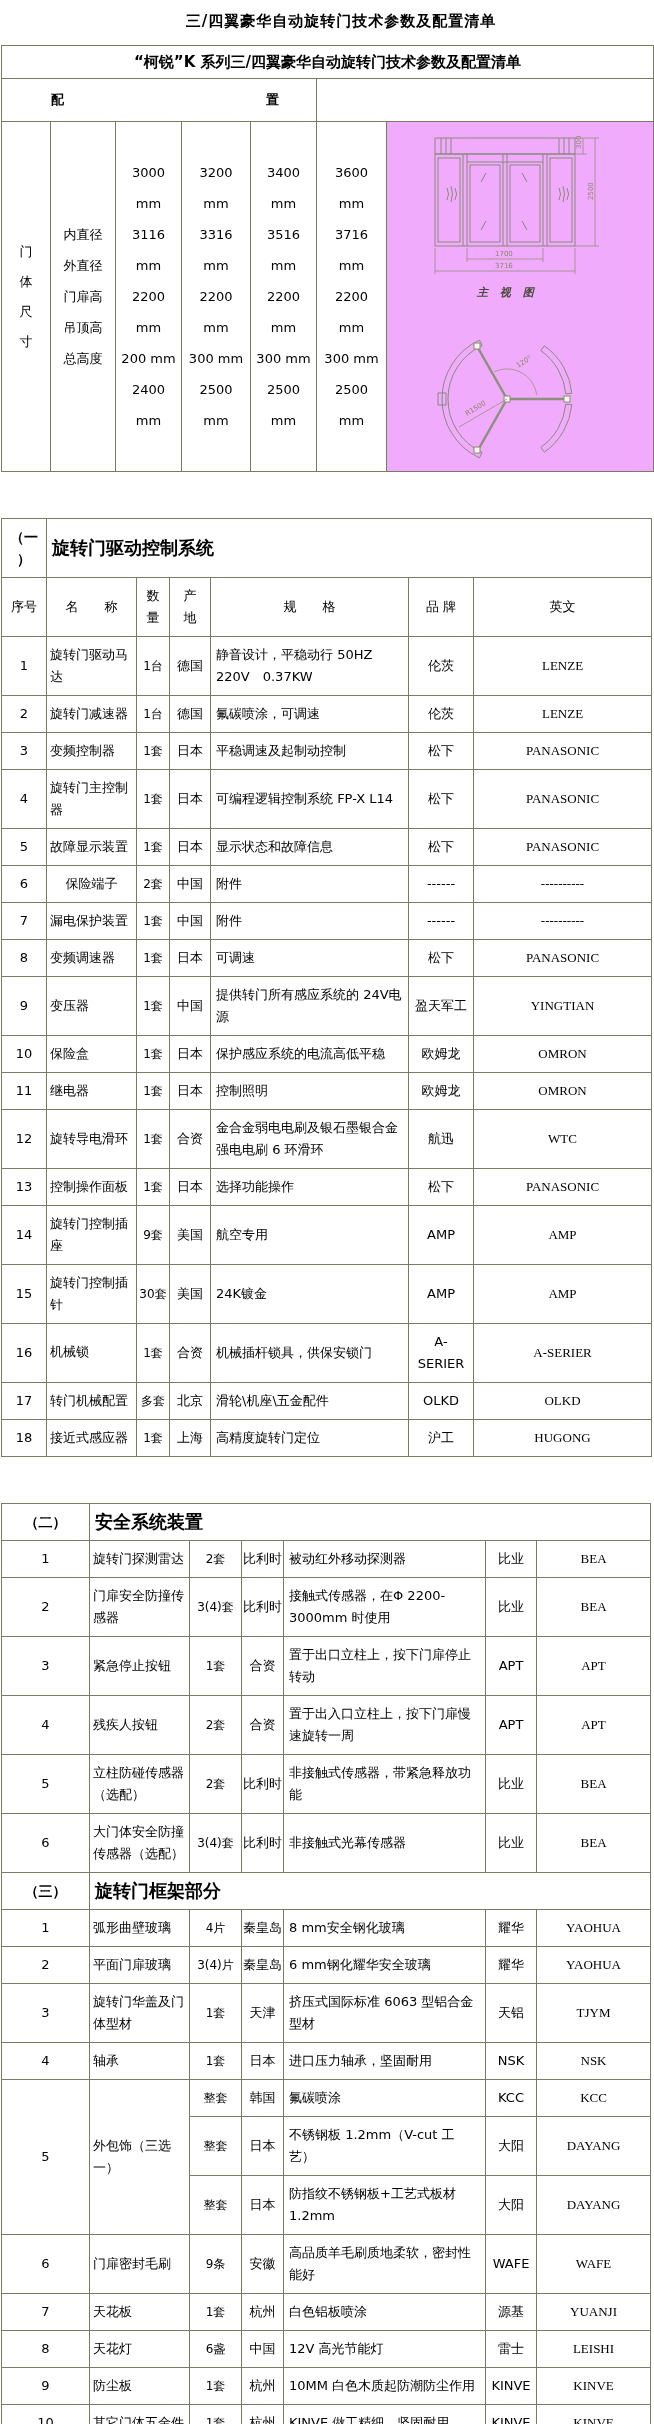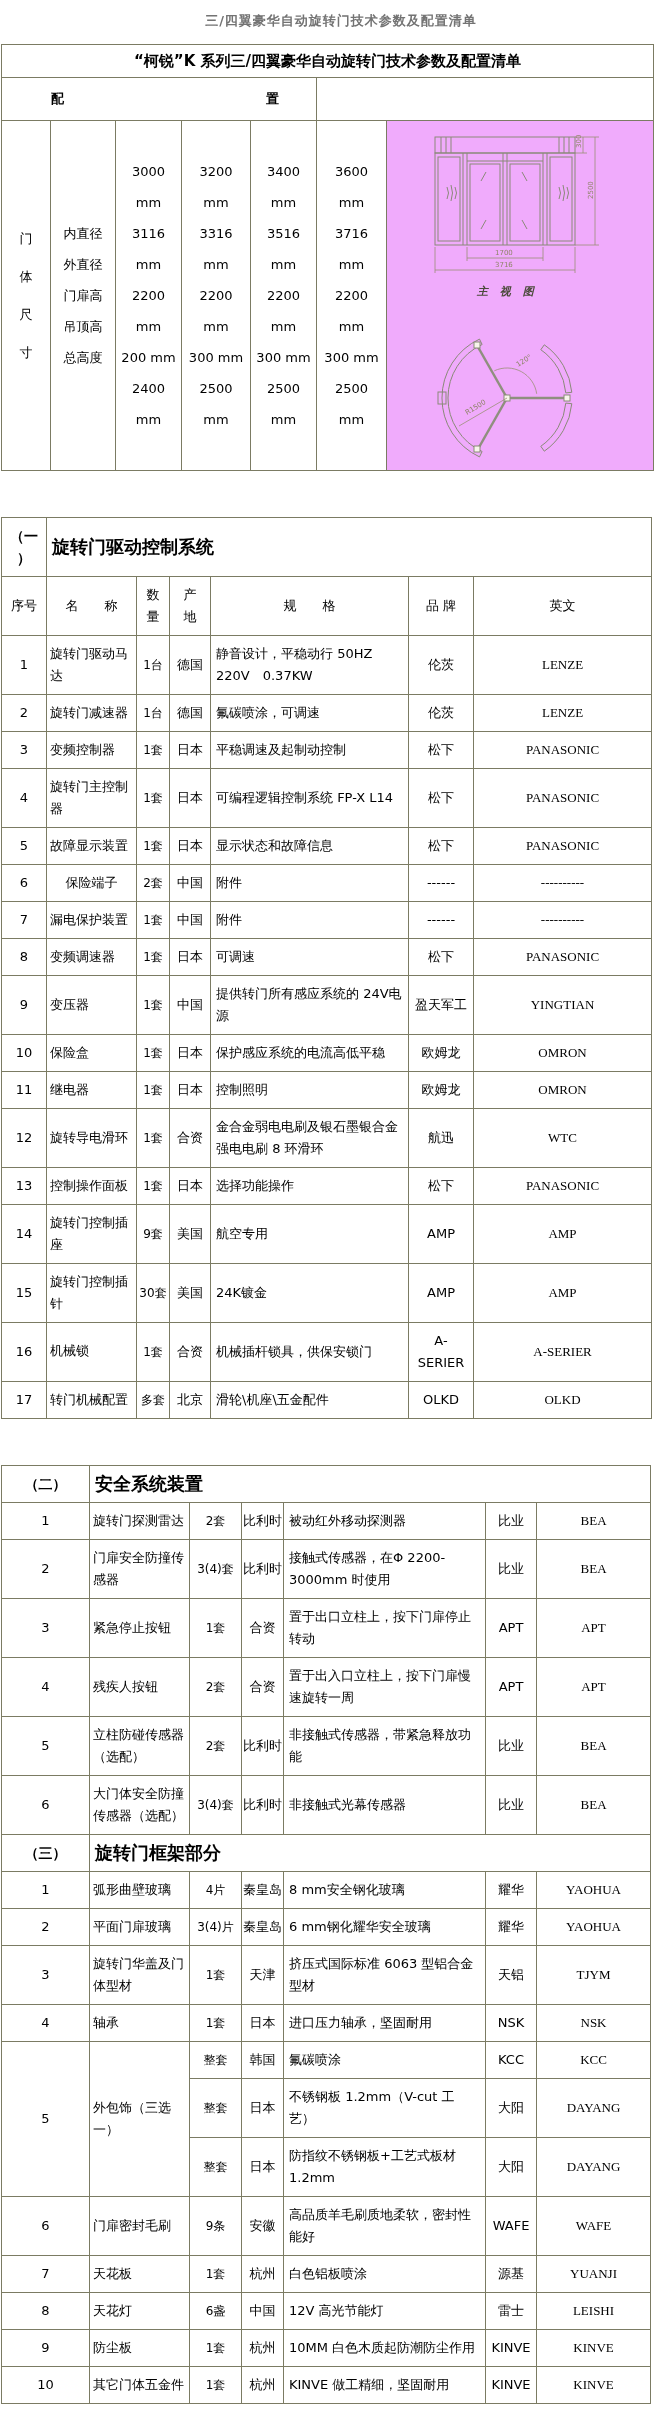--- a/index.html
+++ b/index.html
@@ -1,26 +1,26 @@
 <!DOCTYPE html>
 <html><head>
 <meta charset="utf-8">
 <style>
   html,body{margin:0;padding:0;background:#ffffff;}
   body{width:654px;min-height:2424px;font-family:"DejaVu Sans","Liberation Sans",sans-serif;color:#000;}
   .page{padding-top:6px;}
-  .title{font-size:13px;font-weight:bold;color:#737373;text-align:center;margin:6px 0 14px 0;letter-spacing:1px;padding-left:28px;}
+  .title{font-size:15px;font-weight:bold;color:#000000;text-align:center;margin:6px 0 14px 0;letter-spacing:1px;padding-left:28px;}
   table{border-collapse:collapse;table-layout:fixed;margin-left:1px;}
   td{border:1px solid #7b7b63;font-size:13px;line-height:22px;padding:7px 5px;vertical-align:middle;word-break:break-word;background:#fff;}
   .c{text-align:center;}
   .sub{font-size:15px;font-weight:600;text-align:center;height:26px;padding:3px;}
   .cfgcell{font-weight:bold;height:28px;position:relative;}
   .cfgcell .lft{margin-left:44px;}
   .cfgcell .rgt{float:right;margin-right:32px;}
-  .vtext{width:15px;margin:12px auto;word-break:break-all;line-height:38px;text-align:center;}
+  .vtext{width:15px;margin:12px auto;word-break:break-all;line-height:30px;text-align:center;}
   .dimlines div{line-height:31px;text-align:center;}
   .draw-cell{padding:0;background:#f0abfc;vertical-align:top;}
   .sec{margin-bottom:0;}
   .mb{margin-bottom:46px;}
   .sec-num{font-weight:bold;font-size:14px;text-align:center;}
   .sec-title{font-weight:bold;font-size:18px;margin-left:32px;}
   .spec{white-space:pre-line;}
   .eng{font-family:"Liberation Serif","DejaVu Serif",serif;text-align:center;}
   .qty{font-size:12px;padding:7px 1px;white-space:nowrap;text-align:center;}
   .org{padding:7px 1px;text-align:center;}
@@ -320,21 +320,21 @@
           <td class="spec">控制照明</td>
           <td class="c">欧姆龙</td>
           <td class="eng">OMRON</td>
         </tr>
 
         <tr>
           <td class="c">12</td>
           <td style="padding-left:3px;padding-right:3px;">旋转导电滑环</td>
           <td class="qty">1套</td>
           <td class="org">合资</td>
-          <td class="spec">金合金弱电电刷及银石墨银合金强电电刷 8 环滑环</td>
+          <td class="spec">金合金弱电电刷及银石墨银合金强电电刷 6 环滑环</td>
           <td class="c">航迅</td>
           <td class="eng">WTC</td>
         </tr>
 
         <tr>
           <td class="c">13</td>
           <td style="padding-left:3px;padding-right:3px;">控制操作面板</td>
           <td class="qty">1套</td>
           <td class="org">日本</td>
           <td class="spec">选择功能操作</td>
@@ -375,20 +375,29 @@
         <tr>
           <td class="c">17</td>
           <td style="padding-left:3px;padding-right:3px;">转门机械配置</td>
           <td class="qty">多套</td>
           <td class="org">北京</td>
           <td class="spec">滑轮\机座\五金配件</td>
           <td class="c">OLKD</td>
           <td class="eng">OLKD</td>
         </tr>
 
+        <tr>
+          <td class="c">18</td>
+          <td style="padding-left:3px;padding-right:3px;">接近式感应器</td>
+          <td class="qty">1套</td>
+          <td class="org">上海</td>
+          <td class="spec">高精度旋转门定位</td>
+          <td class="c">沪工</td>
+          <td class="eng">HUGONG</td>
+        </tr>
       </tbody>
   </table>
 
   <table class="sec" width="649">
     <colgroup>
       <col style="width:88px">
         <col style="width:100px">
         <col style="width:52px">
         <col style="width:42px">
       <col style="width:202px">

